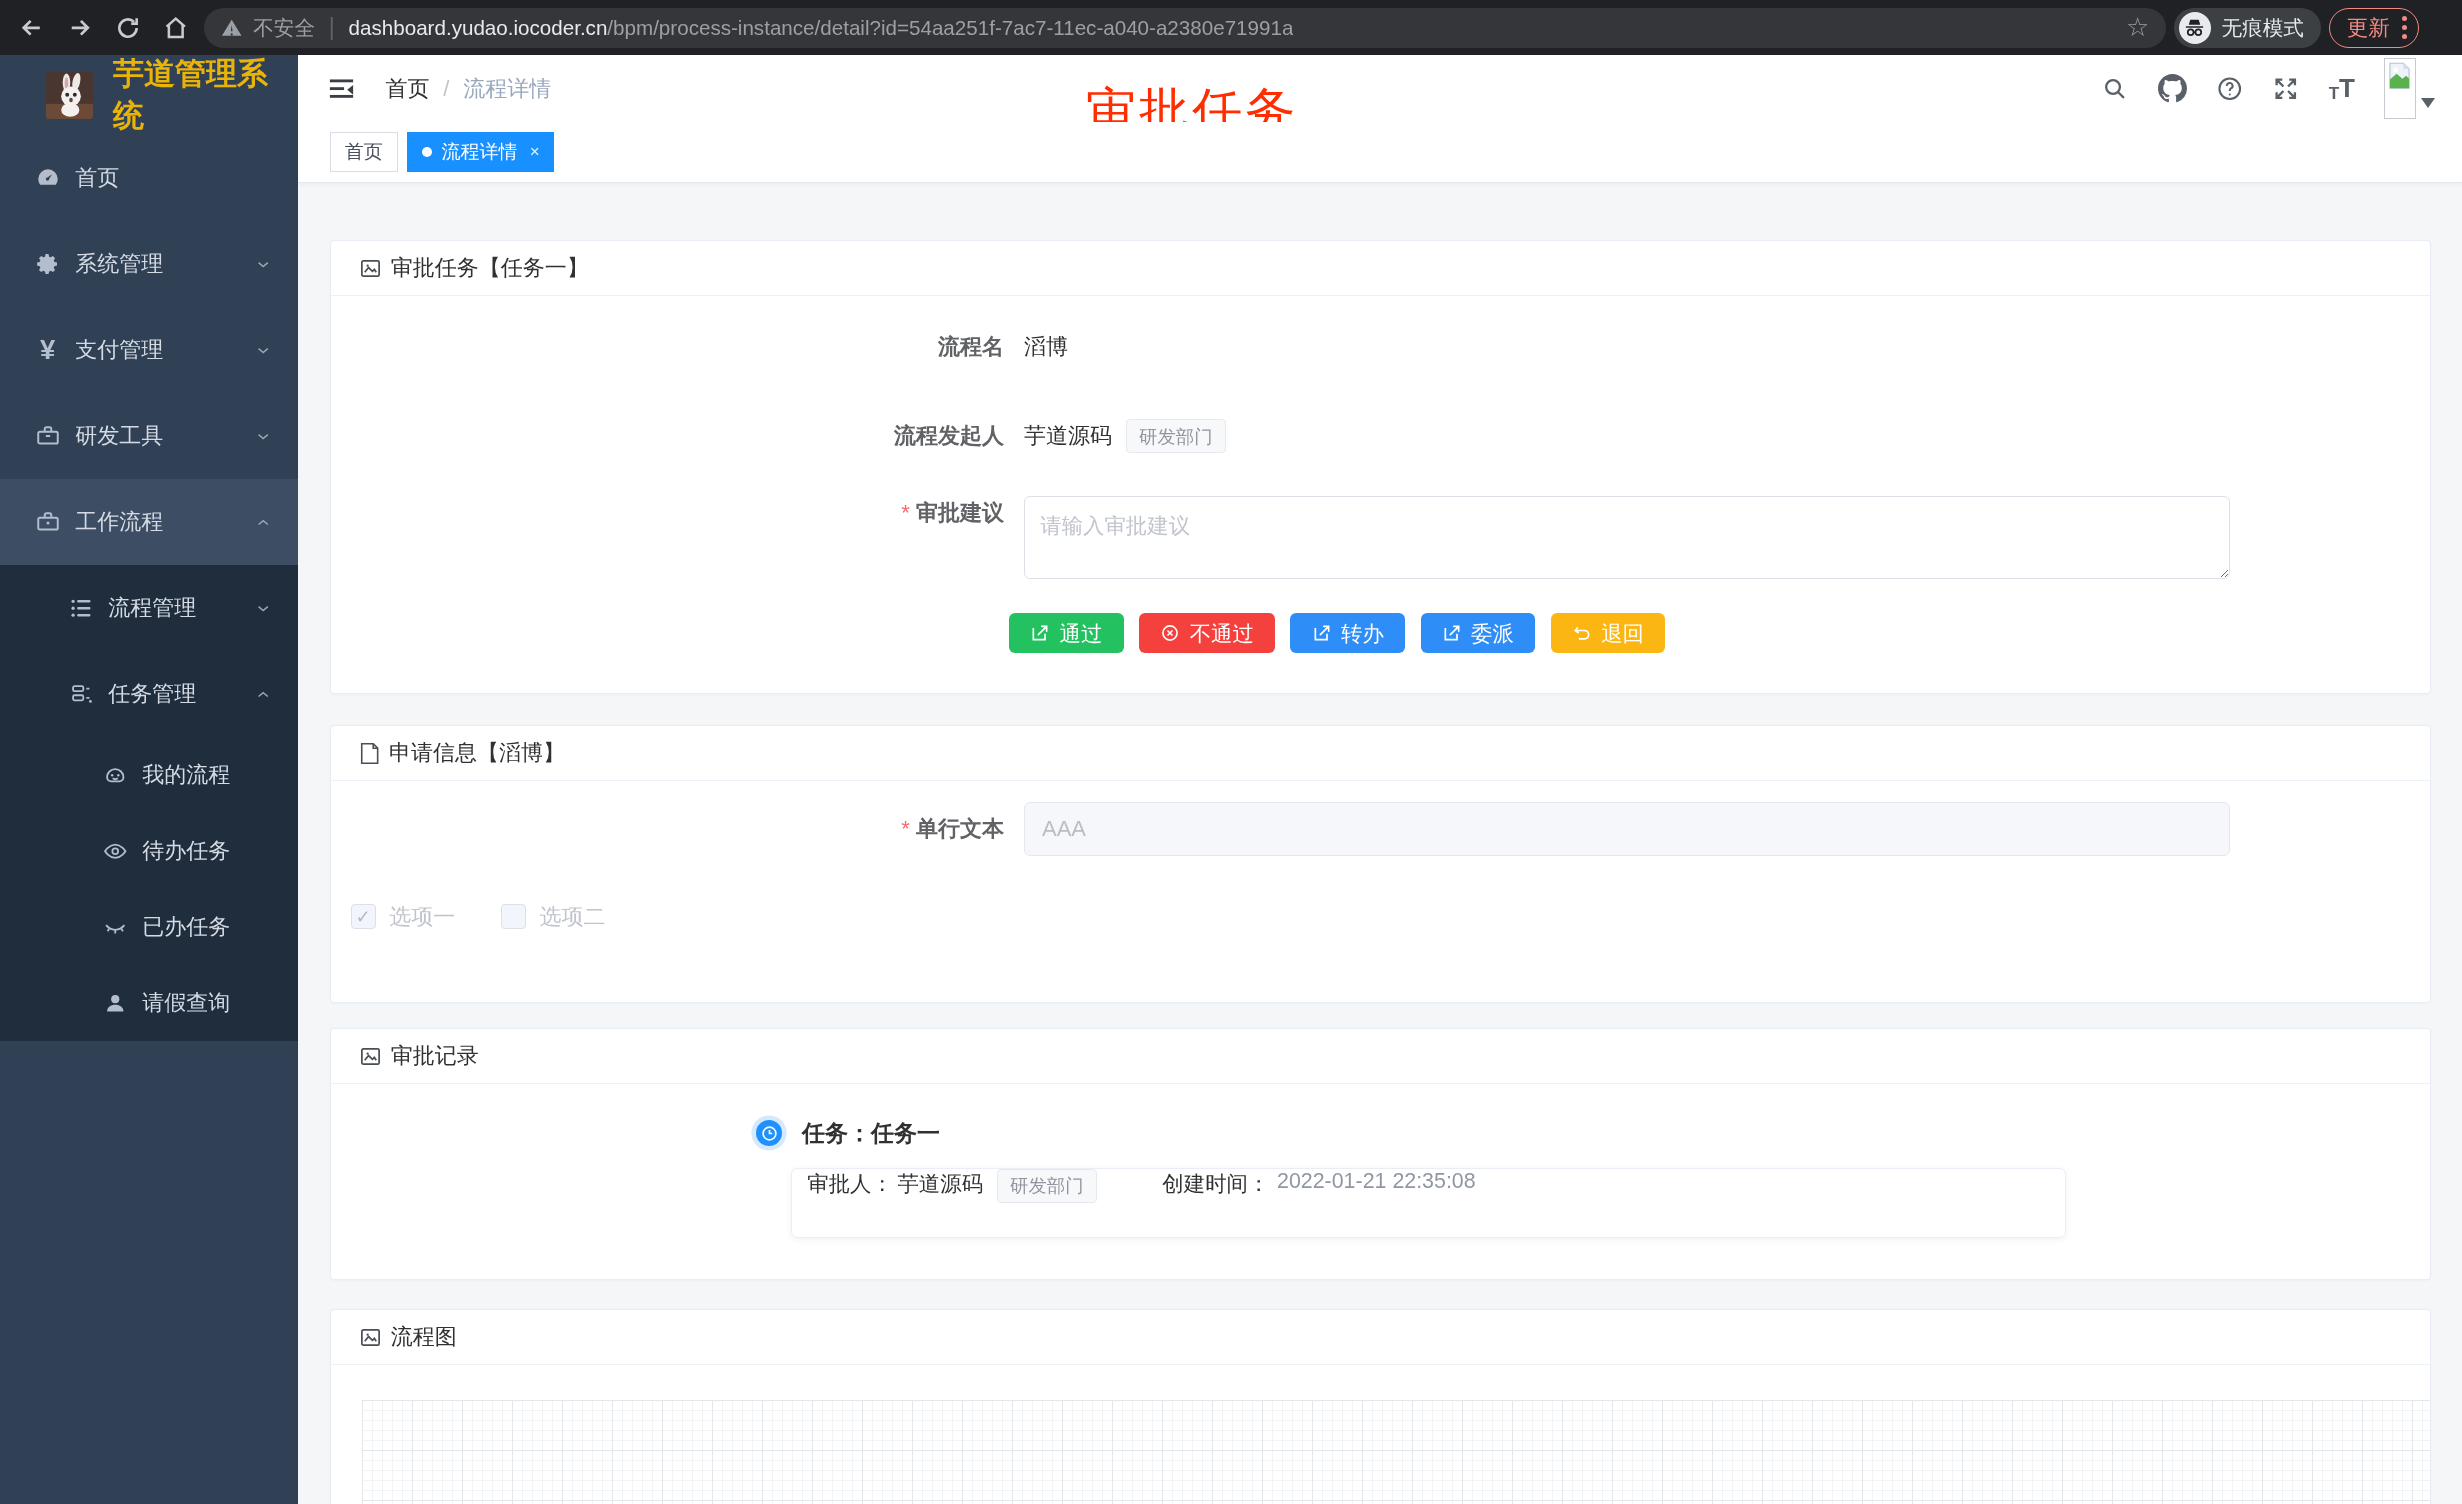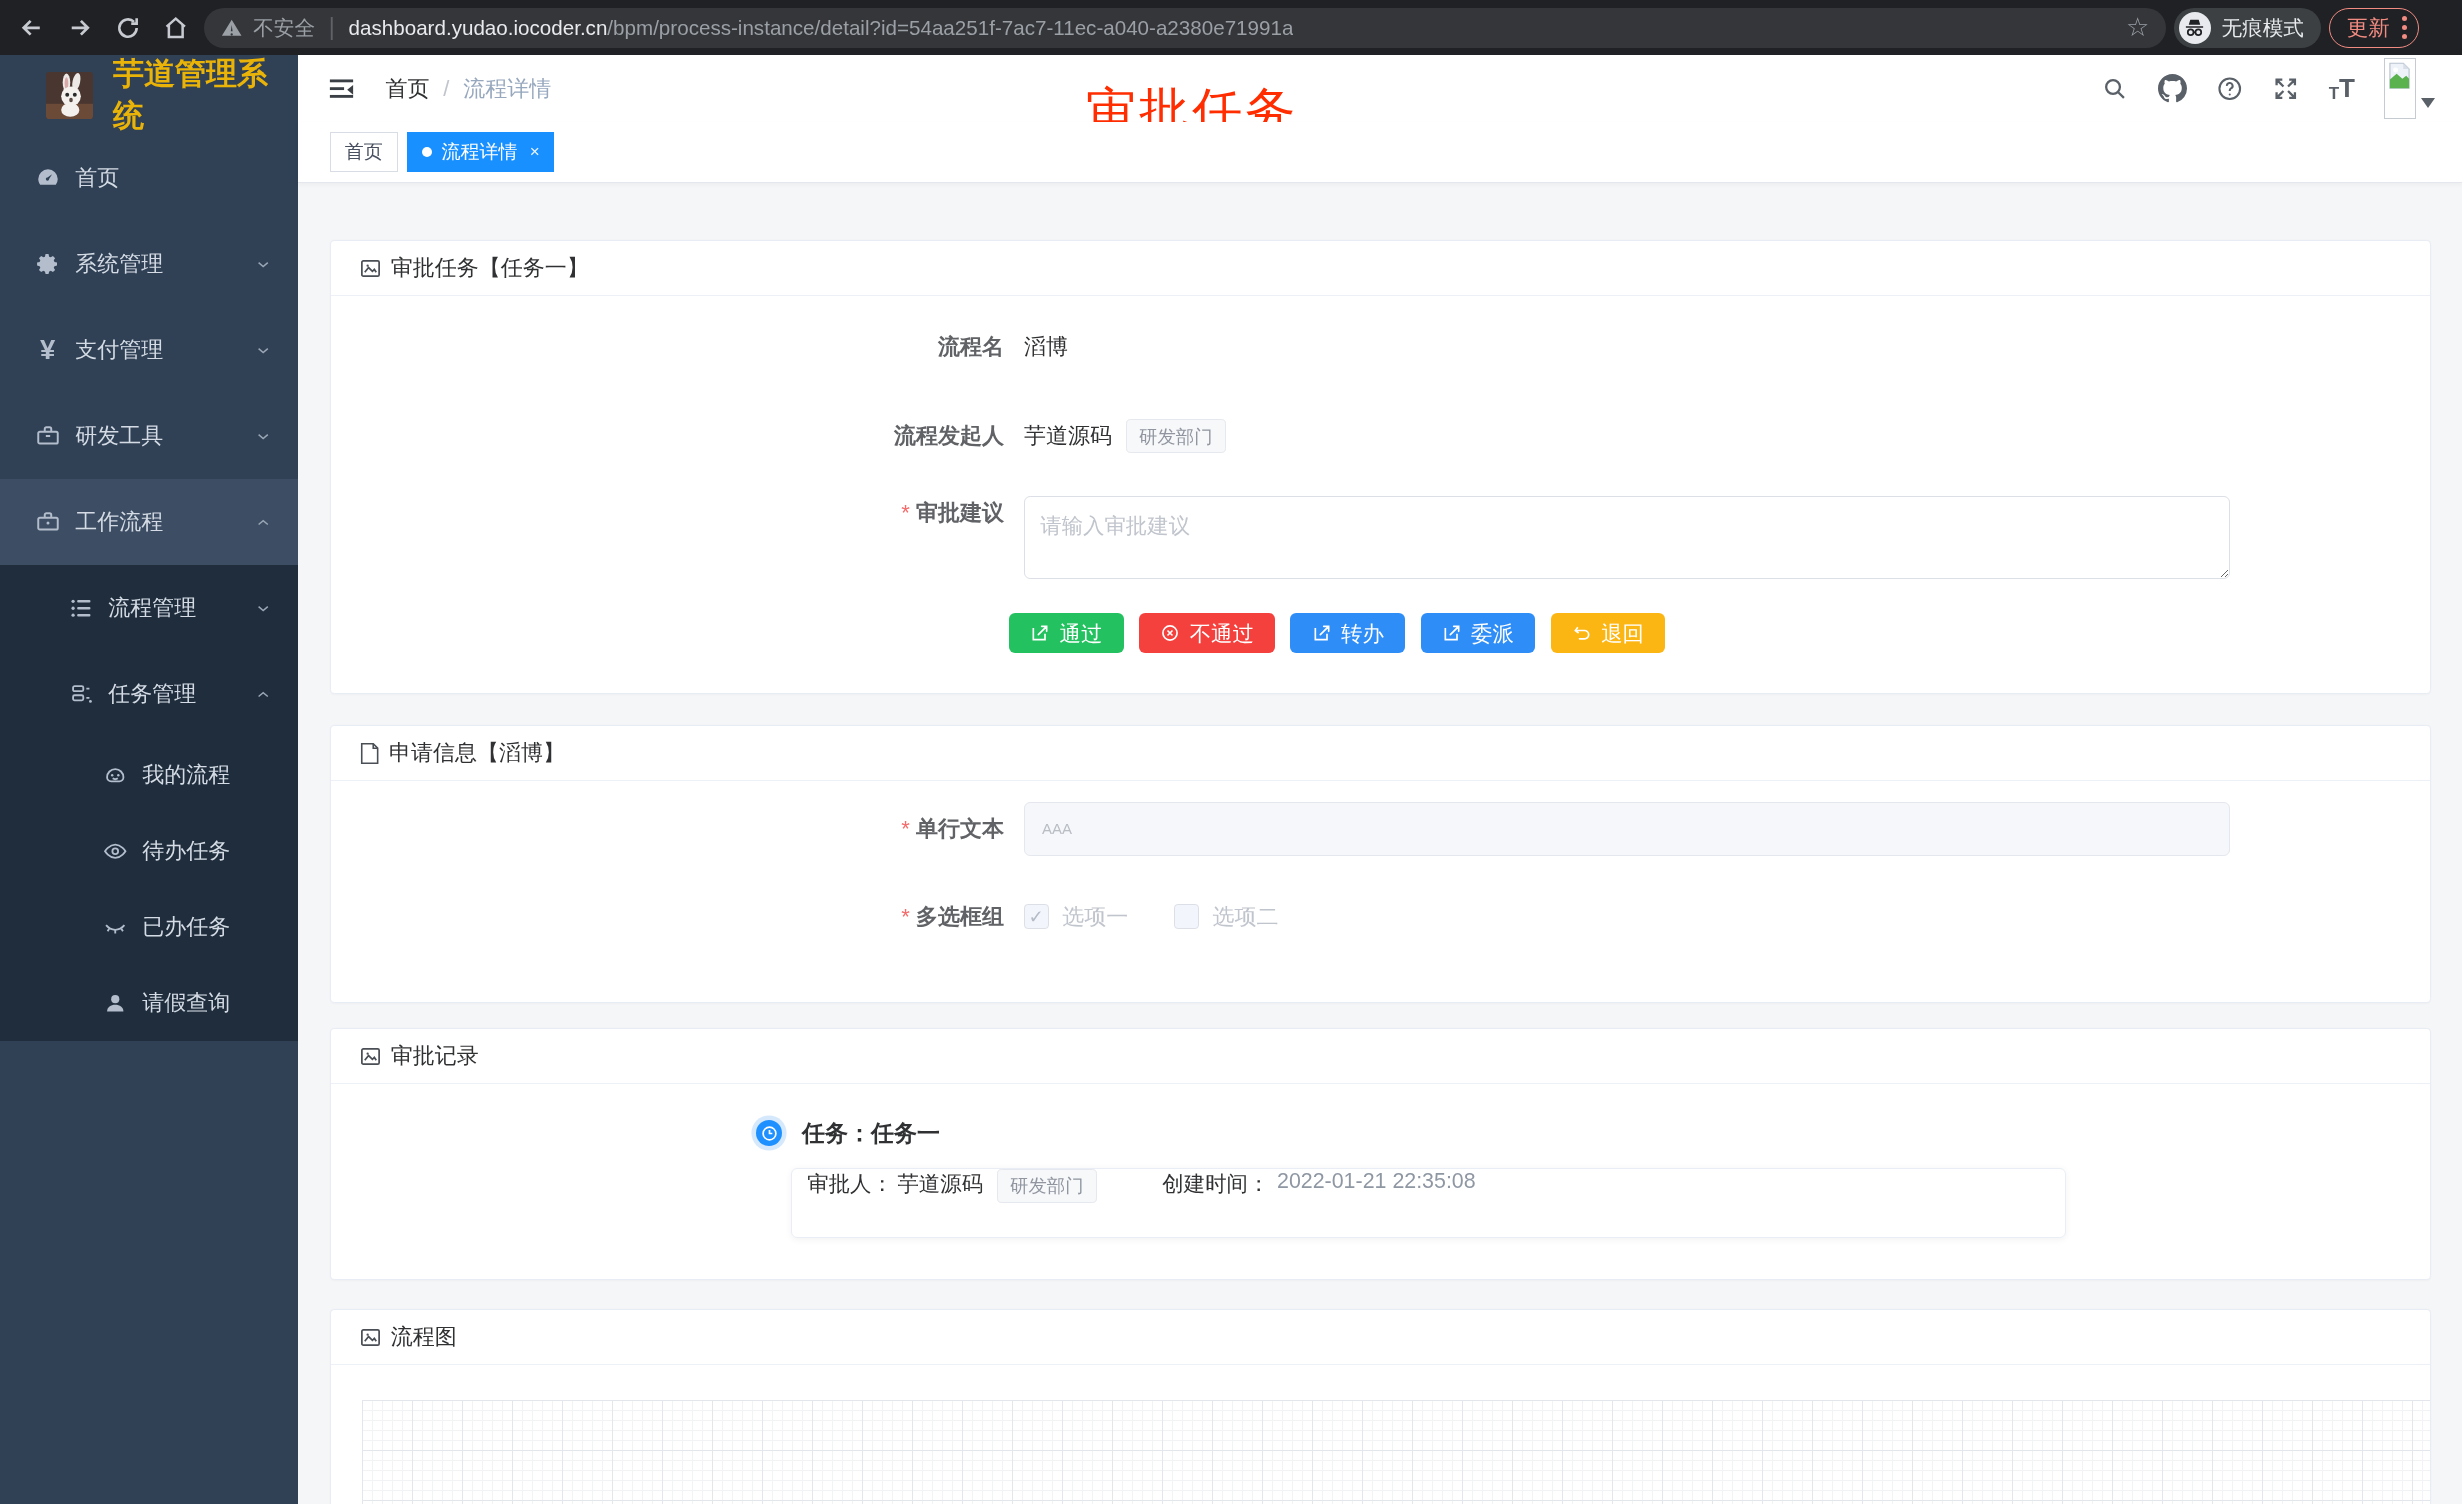--- a/index.html
+++ b/index.html
@@ -68,21 +68,21 @@
 
   .form-row { display:flex; align-items:center; }
   .form-label { width:673px; flex:none; text-align:right; font-size:22px; color:#606266; font-weight:600; padding-right:0; }
   .form-label .req { color:#f56c6c; margin-right:6.1px; font-weight:400; }
   .form-gap { width:20px; flex:none; }
   .form-value { font-size:22px; color:#303133; display:flex; align-items:center; gap:13.8px; }
   .mini-tag { height:34px; display:inline-flex; align-items:center; padding:0 12.2px; background:#f7f8fa; border:0.8px solid #e5e8ee; border-radius:4.6px; color:#9095a0; font-size:18.4px; }
 
   .ta { width:1206px; height:83px; border:0.8px solid #dcdfe6; border-radius:6.1px; font-size:21.4px; padding:13.8px 15.3px; color:#303133; resize:both; font-family:inherit; background:#fff; }
   .ta::placeholder { color:#c0c4cc; }
-  .txt-input { width:1206px; height:54px; border:0.8px solid #e4e7ed; border-radius:6.1px; background:#f5f7fa; color:#b9bdc4; font-size:15px; padding:0 17px; font-family:inherit; }
+  .txt-input { width:1206px; height:54px; border:0.8px solid #e4e7ed; border-radius:6.1px; background:#f5f7fa; color:#b9bdc4; font-size:22px; padding:0 17px; font-family:inherit; }
 
   .btn-row { display:flex; gap:15.3px; padding-left:678px; }
   .btn { height:40px; border:none; border-radius:6.1px; color:#fff; font-size:21.4px; display:inline-flex; align-items:center; gap:9.2px; padding:0 21.4px; cursor:pointer; font-family:inherit; }
 
   .checkbox { width:24.5px; height:24.5px; border:0.8px solid #dcdfe6; border-radius:3.8px; background:#f2f6fc; display:inline-flex; align-items:center; justify-content:center; }
   .checkbox .ck { color:#b4bbc6; font-size:18.4px; font-weight:bold; }
   .cb-group { display:flex; align-items:center; gap:46px; }
   .cb-item { display:flex; align-items:center; gap:13.8px; color:#c0c4cc; font-size:22px; }
 
   .timeline-row { display:flex; align-items:center; gap:20px; padding-left:425px; height:43px; }
@@ -468,21 +468,20 @@
             </span>
           <span>申请信息【滔博】</span>
         </div>
         <div style="padding-top:20.6px;">
           <div class="form-row" style="height:54px; margin-bottom:34px;">
             <span class="form-label"><span class="req">*</span><span>单行文本</span></span>
               <span class="form-gap"></span>
             <input class="txt-input" disabled="" value="AAA" style="">
           </div>
           <div class="form-row" style="height:54px;">
-            <span class="form-label"><span class="req">*</span><span>多选框组</span></span>
               <span class="form-gap"></span>
             <span class="cb-group">
               <span class="cb-item">
                 <span class="checkbox">
                     <span class="ck">✓</span>
                   </span>
                 <span>选项一</span>
               </span>
               <span class="cb-item">
                 <span class="checkbox"></span>

